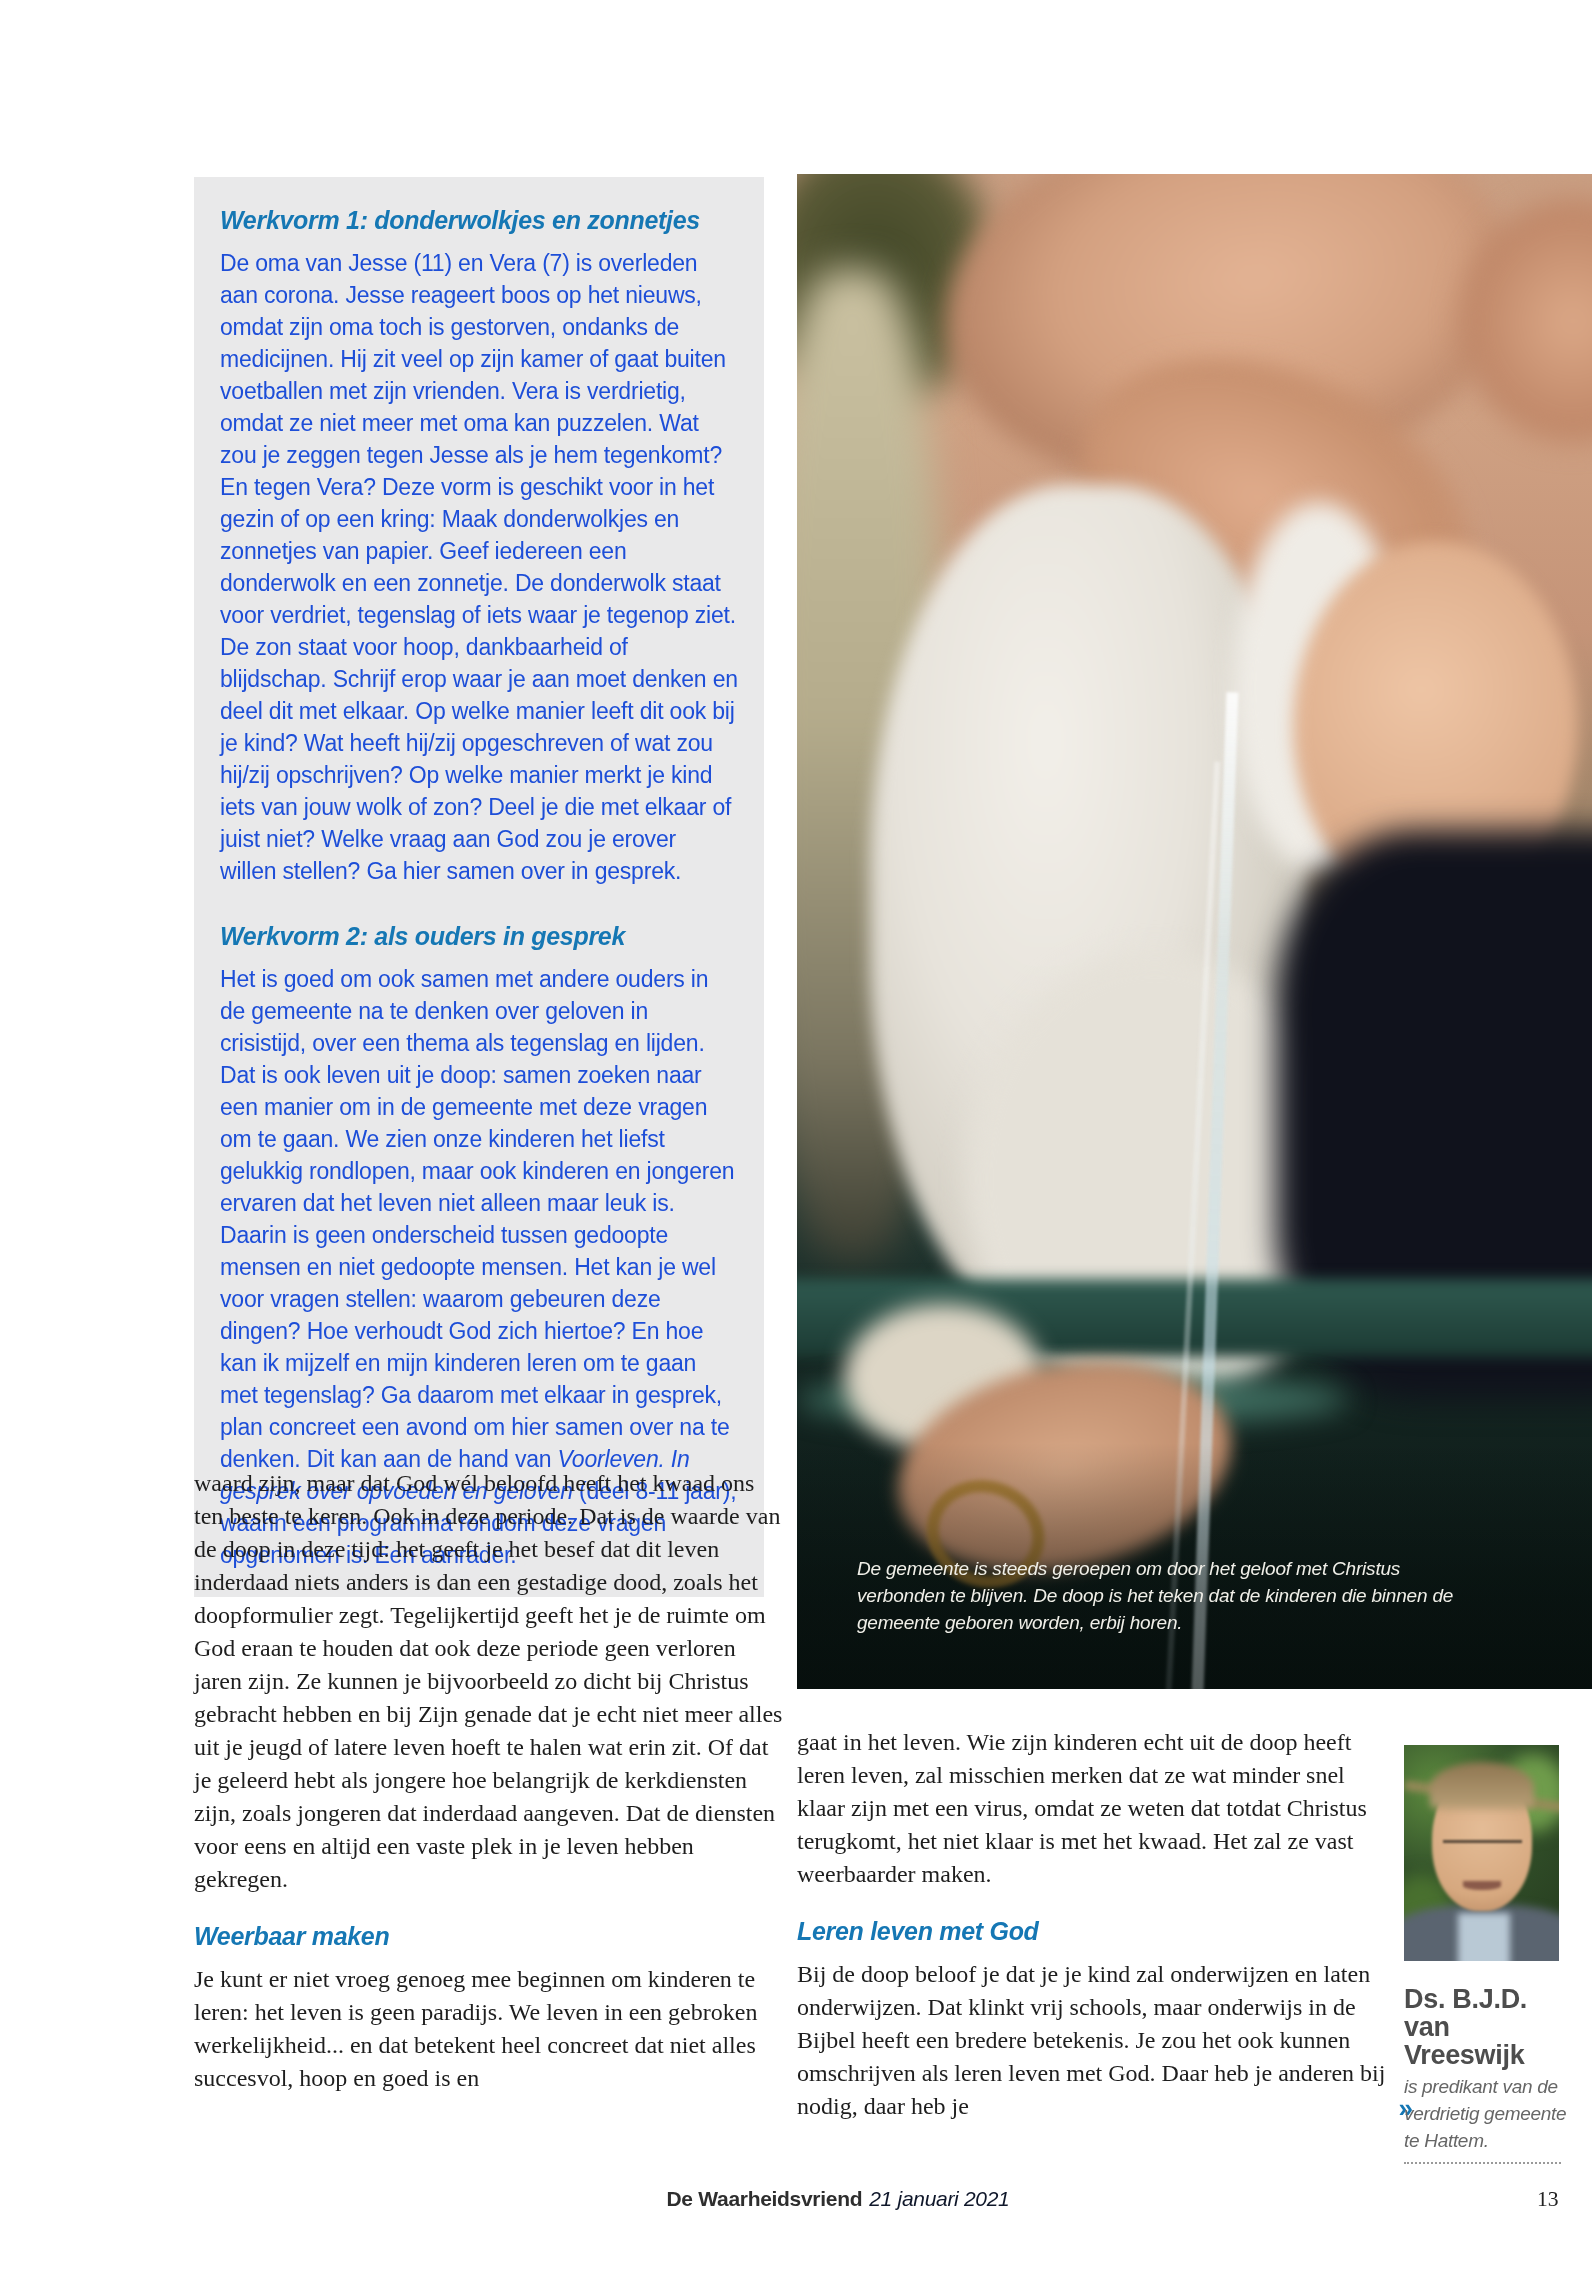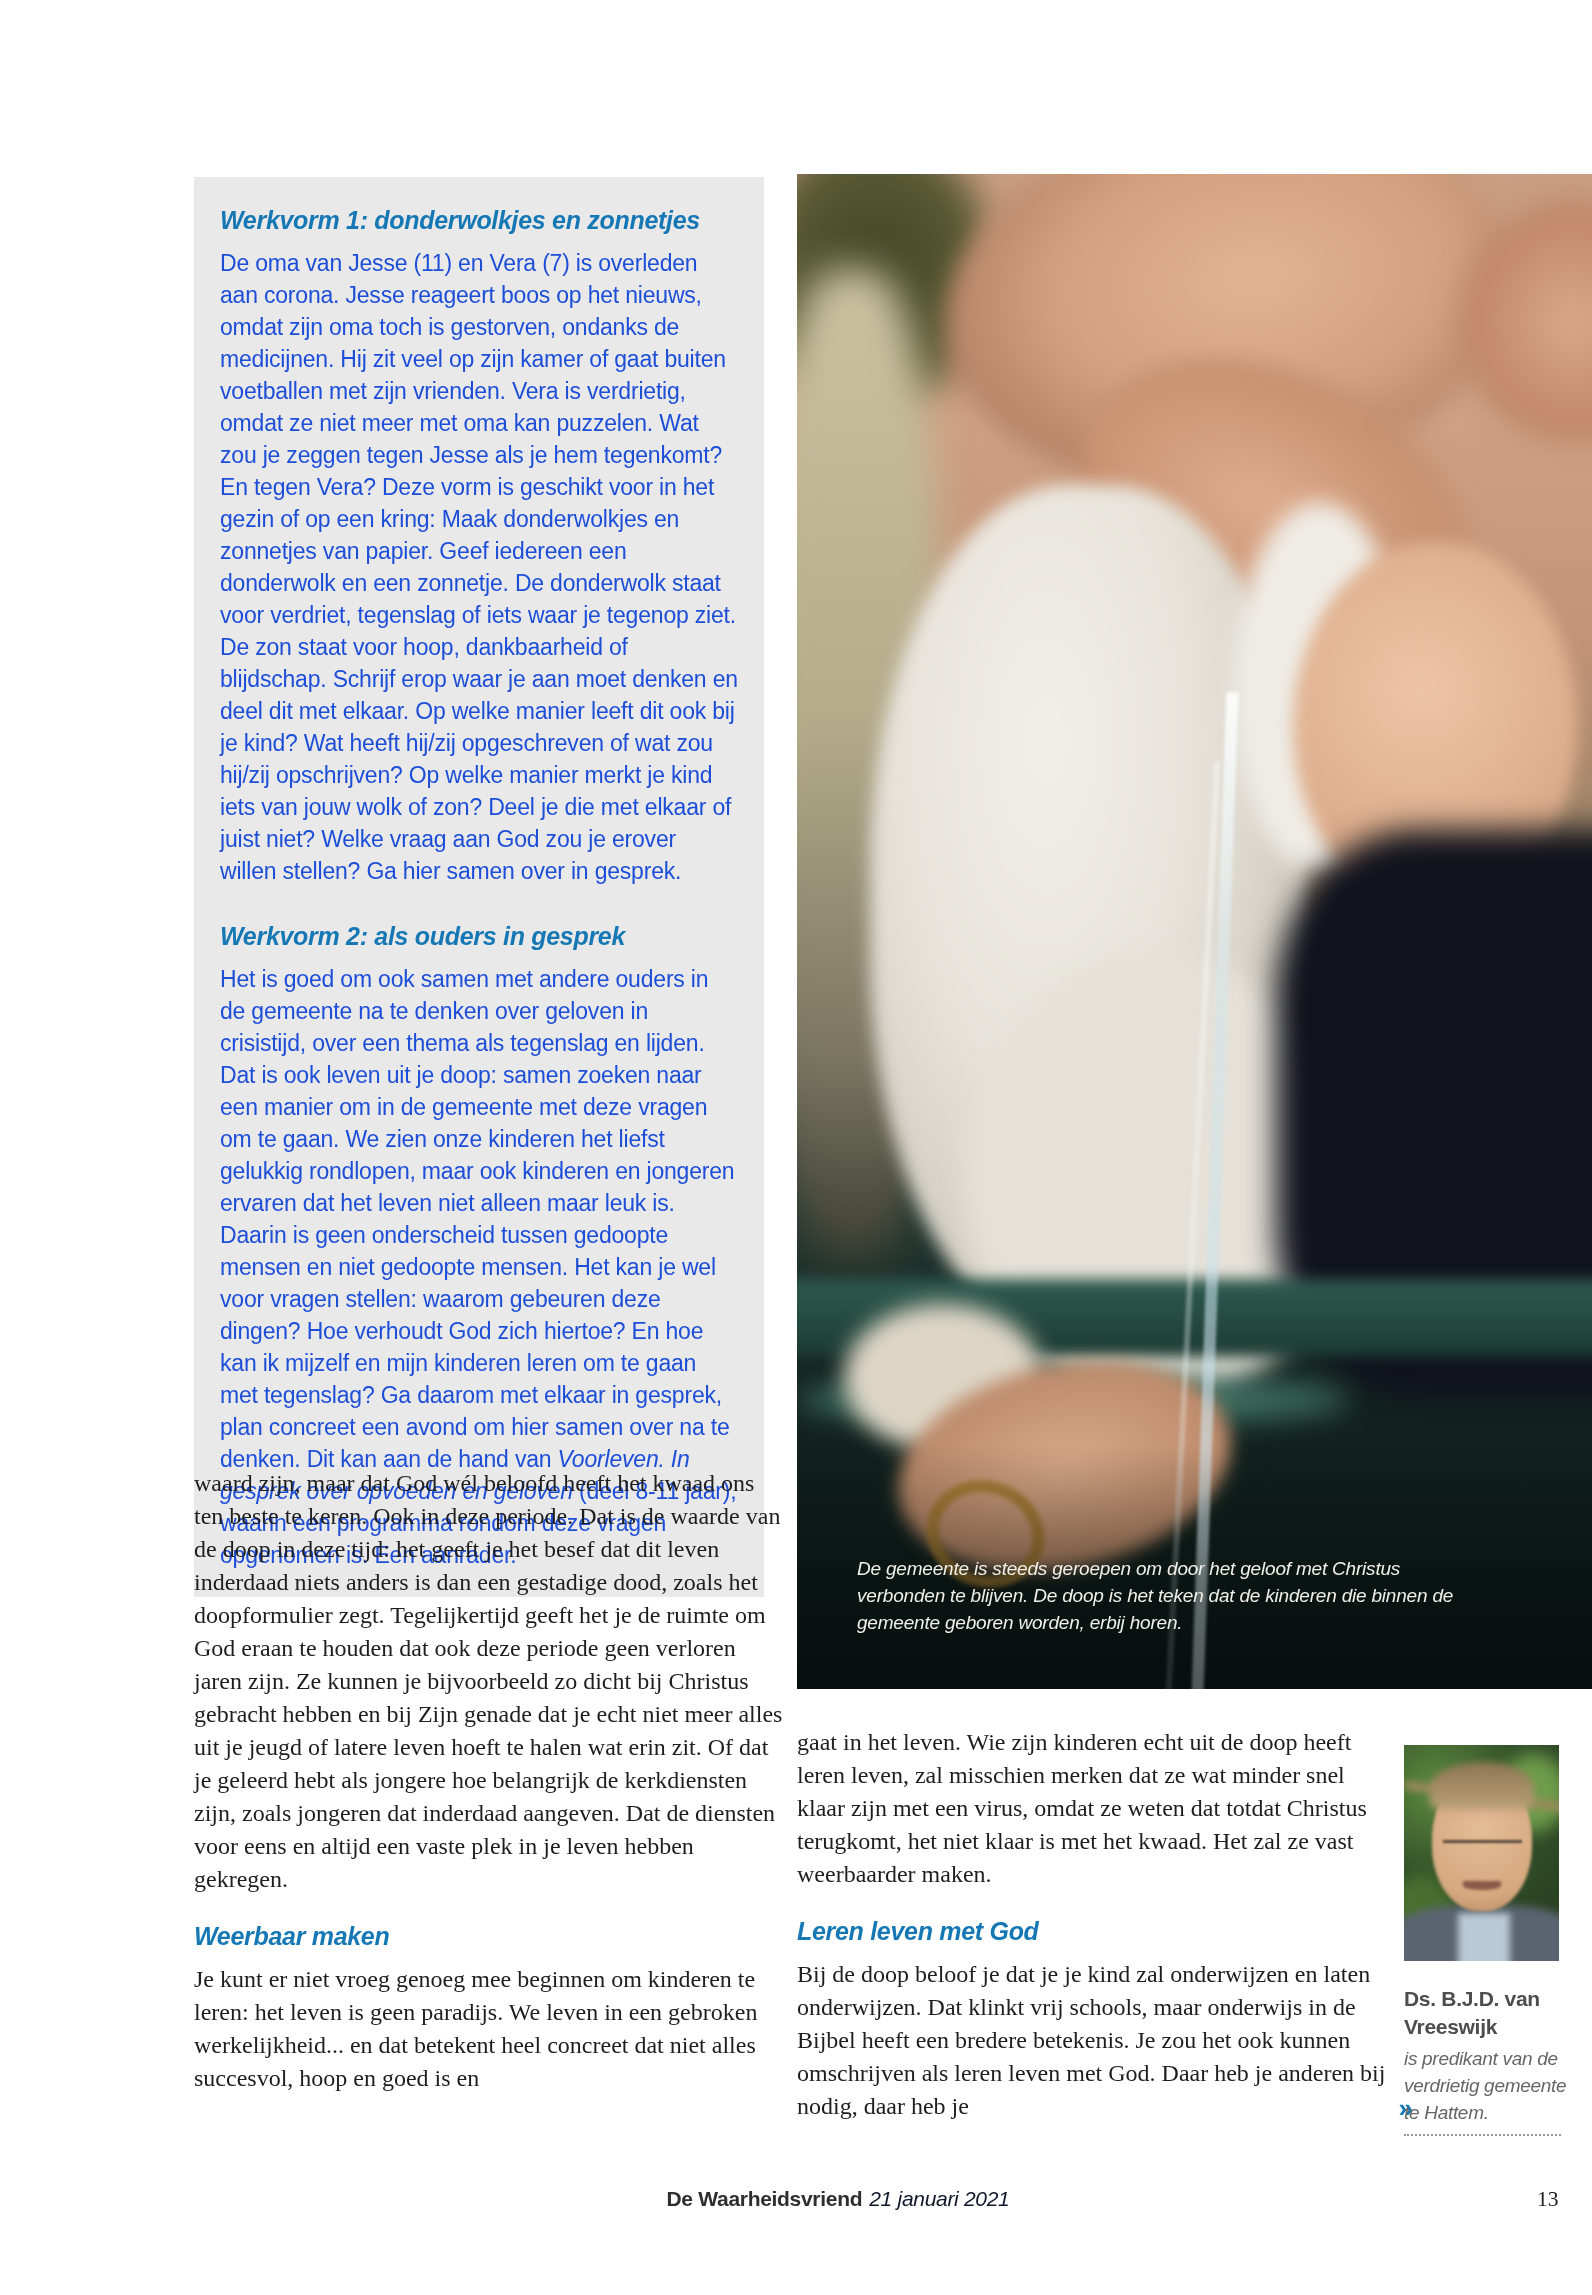--- a/index.html
+++ b/index.html
@@ -82,21 +82,21 @@
   .pt-jacket{left:-21.6px;top:160px;width:207px;height:95px;border-radius:40%;background:#5a6470;filter:blur(4.3px);}
   .pt-shirt{left:54px;top:168px;width:52px;height:60px;background:#b9c9d5;filter:blur(3.5px);}
   .pt-head{left:28px;top:24px;width:100px;height:142px;border-radius:50% 50% 46% 46%;
      background:radial-gradient(circle at 50% 42%,#e4bc96 0%,#d6a87f 70%,#b98a63 100%);filter:blur(1.7px);}
   .pt-hair{left:26px;top:17.3px;width:104px;height:52px;border-radius:50% 50% 20% 20%;
      background:linear-gradient(180deg,#8d7550,#b39a72 80%,transparent);filter:blur(3.5px);}
   .pt-glasses{left:39px;top:95px;width:79px;height:2.6px;background:#5a4a3a;filter:blur(0.9px);}
   .pt-smile{left:59px;top:136px;width:38px;height:8.6px;border-radius:0 0 50% 50%;background:#8a5a4a;filter:blur(1.7px);}
   .author-caption{position:absolute;left:1362px;top:1985px;width:173px;
      font-family:"Liberation Sans",sans-serif;}
-  .author-name{font-weight:bold;font-size:21px;line-height:28px;color:#4d4d4d;letter-spacing:-0.3px;}
+  .author-name{font-weight:bold;font-size:27px;line-height:28px;color:#4d4d4d;letter-spacing:-0.3px;}
   .author-role{font-style:italic;font-size:19px;line-height:27px;color:#666;letter-spacing:-0.3px;margin-top:3.5px;}
   .author-rule{margin-top:8.6px;width:157px;border-bottom:2.6px dotted #9a9a9a;}
 
   
   .footer{position:absolute;left:0;top:2187px;width:1592px;text-align:center;font-size:21px;color:#2e2e2e;}
   .footer .mag{font-weight:bold;letter-spacing:-0.3px;}
   .footer .date{font-style:italic;font-weight:normal;color:#0f172a;margin-left:7px;letter-spacing:-0.3px;}
   .pagenum{position:absolute;left:1495px;top:2187px;font-family:"Liberation Serif",serif;
      font-size:21.6px;color:#222;}
 </style>

